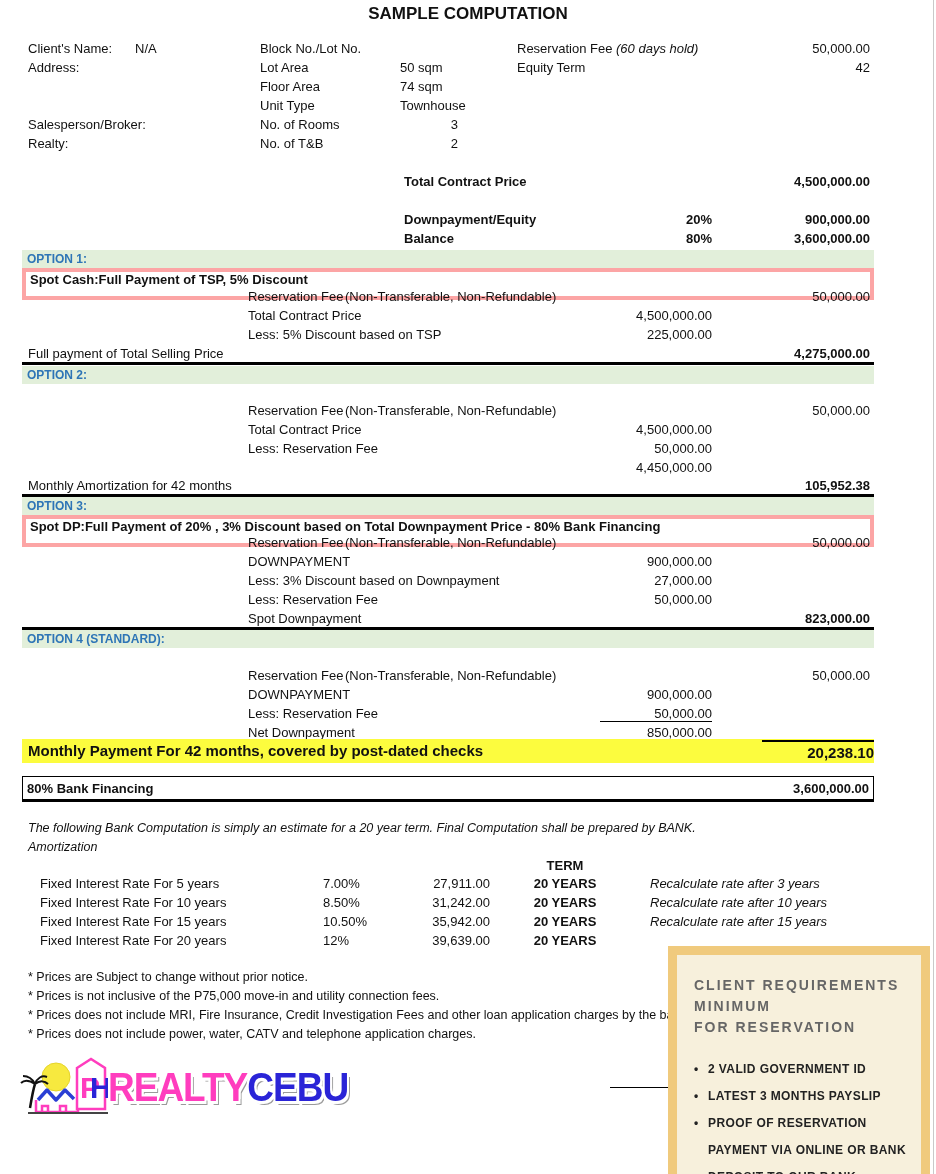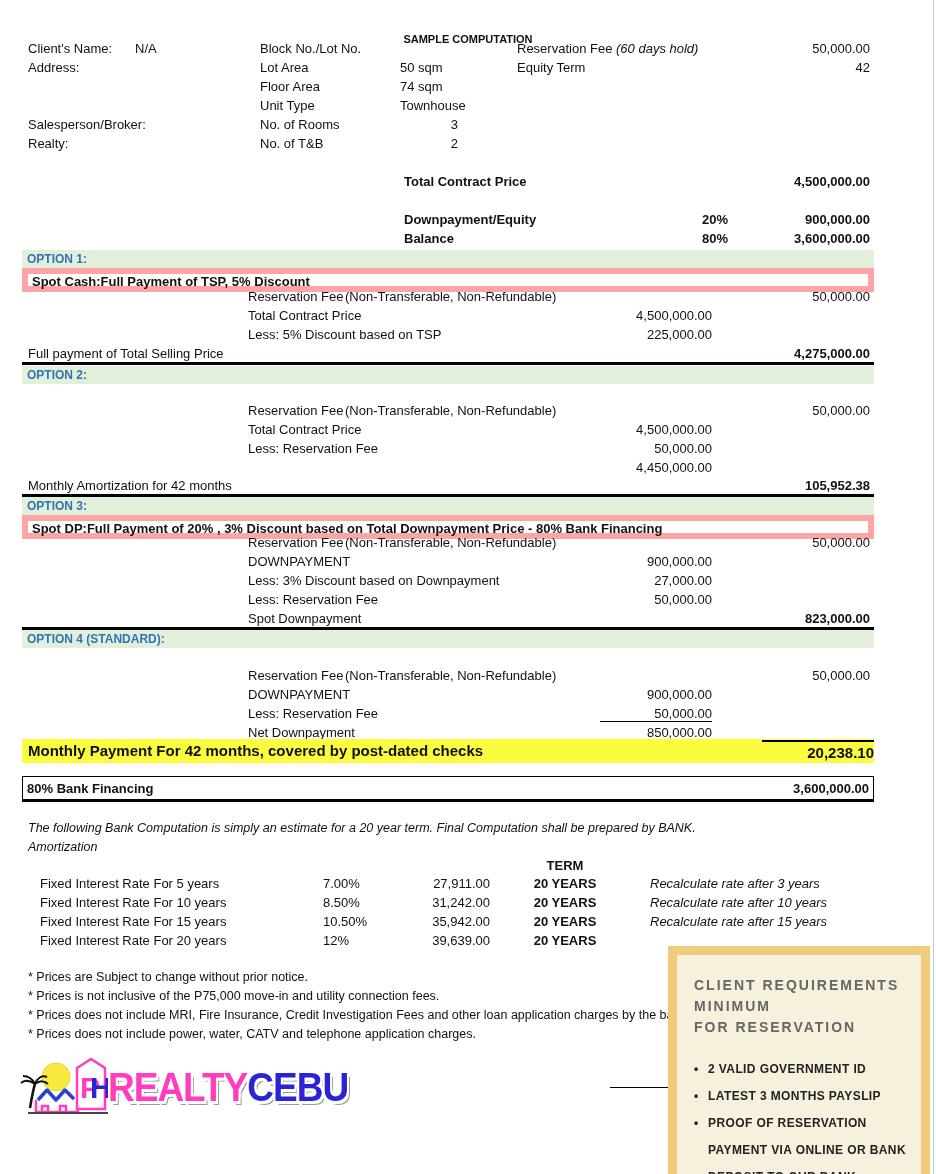--- a/index.html
+++ b/index.html
@@ -17,33 +17,33 @@
   
   .col-a{left:28px;}
   .col-a2{left:135px;}
   .col-b{left:260px;}
   .col-c{left:400px;}
   .col-c-num{left:400px;width:58px;text-align:right;}
   .col-d{left:517px;}
   .det-lbl{left:248px;}
   .det-note{left:345px;}
   .mid-amt{right:224px;width:150px;text-align:right;}
-  .pct-amt{right:208px;width:60px;text-align:right;}
+  .pct-amt{right:224px;width:60px;text-align:right;}
   .right-amt{right:66px;width:140px;text-align:right;}
   .sum-lbl{left:404px;}
   
   .opt-bar{
     left:22px;width:852px;height:18px;
     background:#e2efda;color:#2e75b6;
     font-weight:bold;font-size:12px;line-height:18px;
     padding-left:5px;box-sizing:border-box;
   }
   .opt-desc{
-    left:22px;width:852px;height:24px;
-    border:6px solid #fca5a5;background:#fff;
+    left:22px;width:852px;height:32px;
+    border:4px solid #fca5a5;background:#fff;
     font-weight:bold;font-size:13px;line-height:16px;
     padding:0 4px;box-sizing:border-box;
   }
   .thick-line{left:22px;width:852px;height:0;border-top:3px solid #000;}
   .thin-underline{border-bottom:1.5px solid #000;}
   .hl-row{
     left:22px;width:852px;height:24px;
     background:#fcfc3e;
   }
   .hl-label{left:28px;font-weight:bold;font-size:15px;line-height:24px;}
@@ -93,21 +93,21 @@
   .req-title{
     color:#666;font-weight:bold;font-size:14px;
     letter-spacing:2px;line-height:21px;margin-bottom:18px;
   }
   .req-bullet{
     display:flex;color:#222;font-weight:bold;font-size:12px;
     letter-spacing:0.4px;line-height:27px;
   }
   .req-dot{width:14px;flex:0 0 14px;}
   .req-bullet-text{white-space:normal;}
-  .title-row{left:0;width:936px;text-align:center;font-weight:bold;font-size:11px;margin-top:29px;}
+  .title-row{left:0;width:936px;text-align:center;font-weight:bold;font-size:17px;}
 </style>
 </head>
 <body>
 
 <div class="page">
 
   <div class="abs title-row" style="top:4px">SAMPLE COMPUTATION</div>
 
   <div class="abs col-a" style="top:41px">Client's Name:</div>
   <div class="abs col-a2" style="top:41px">N/A</div>

